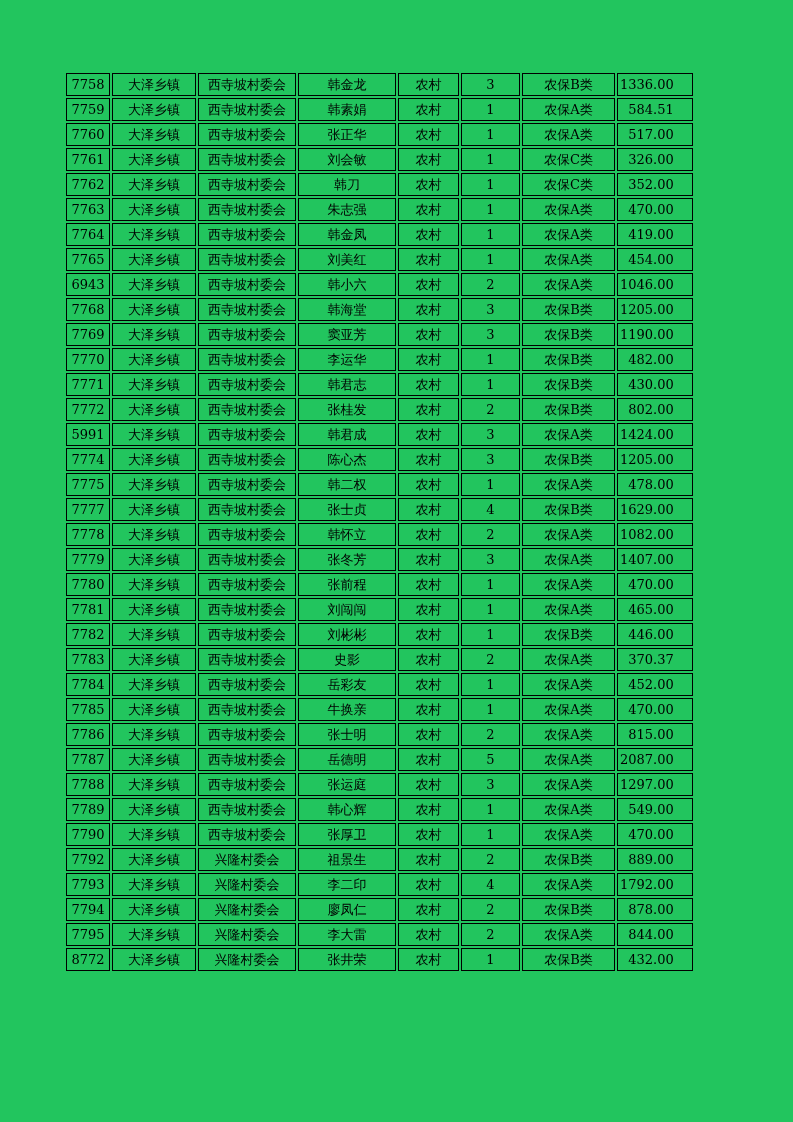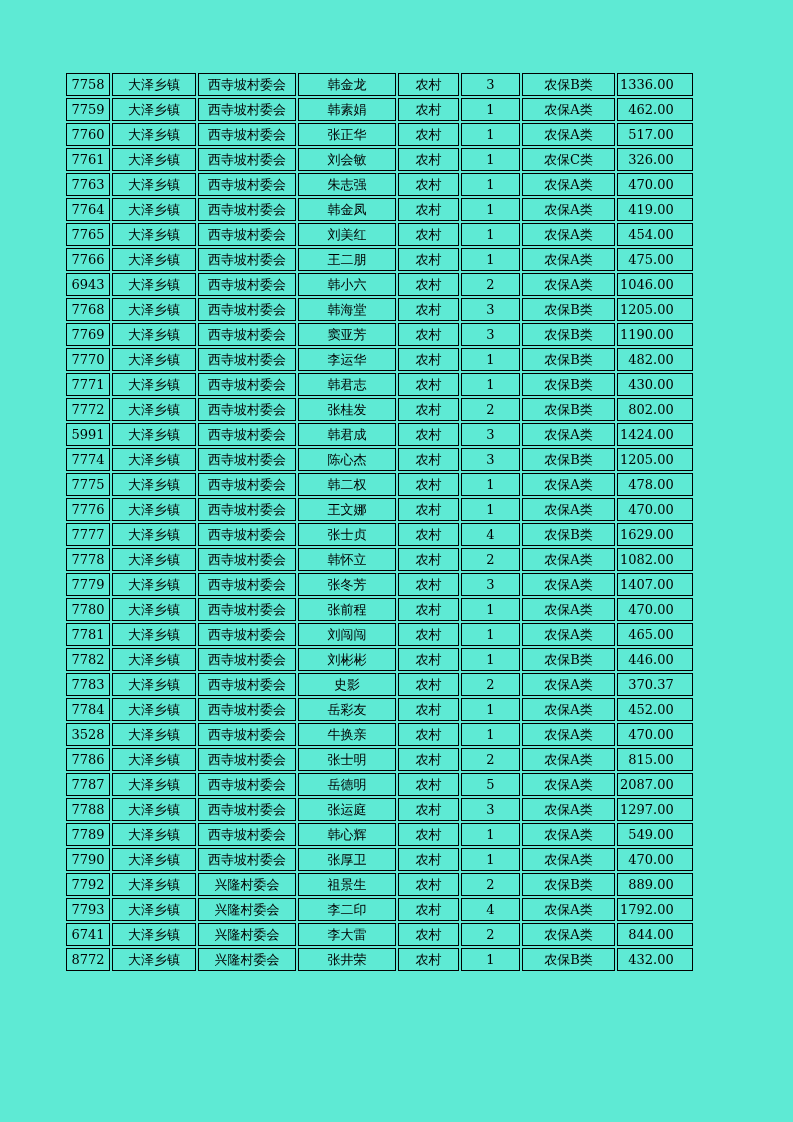--- a/index.html
+++ b/index.html
@@ -1,20 +1,20 @@
 <!DOCTYPE html>
 <html><head>
 <meta charset="utf-8">
 <style>
   html, body { margin: 0; padding: 0; background: #ffffff; }
   .page {
     position: relative;
     width: 793px;
     height: 1122px;
-    background: #5eead4;
+    background: #22c55e;
     overflow: hidden;
   }
   table.records {
     position: absolute;
     left: 64px;
     top: 71px;
     border-collapse: separate;
     border-spacing: 2px;
     table-layout: fixed;
     font-family: "DejaVu Serif", "Liberation Serif", serif;
@@ -70,21 +70,21 @@
           <td class="amount">1336.00</td>
         </tr>
         <tr>
           <td>7759</td>
           <td>大泽乡镇</td>
           <td>西寺坡村委会</td>
           <td>韩素娟</td>
           <td>农村</td>
           <td>1</td>
           <td>农保A类</td>
-          <td class="amount">462.00</td>
+          <td class="amount">584.51</td>
         </tr>
         <tr>
           <td>7760</td>
           <td>大泽乡镇</td>
           <td>西寺坡村委会</td>
           <td>张正华</td>
           <td>农村</td>
           <td>1</td>
           <td>农保A类</td>
           <td class="amount">517.00</td>
@@ -93,20 +93,30 @@
           <td>7761</td>
           <td>大泽乡镇</td>
           <td>西寺坡村委会</td>
           <td>刘会敏</td>
           <td>农村</td>
           <td>1</td>
           <td>农保C类</td>
           <td class="amount">326.00</td>
         </tr>
         <tr>
+          <td>7762</td>
+          <td>大泽乡镇</td>
+          <td>西寺坡村委会</td>
+          <td>韩刀</td>
+          <td>农村</td>
+          <td>1</td>
+          <td>农保C类</td>
+          <td class="amount">352.00</td>
+        </tr>
+        <tr>
           <td>7763</td>
           <td>大泽乡镇</td>
           <td>西寺坡村委会</td>
           <td>朱志强</td>
           <td>农村</td>
           <td>1</td>
           <td>农保A类</td>
           <td class="amount">470.00</td>
         </tr>
         <tr>
@@ -123,30 +133,20 @@
           <td>7765</td>
           <td>大泽乡镇</td>
           <td>西寺坡村委会</td>
           <td>刘美红</td>
           <td>农村</td>
           <td>1</td>
           <td>农保A类</td>
           <td class="amount">454.00</td>
         </tr>
         <tr>
-          <td>7766</td>
-          <td>大泽乡镇</td>
-          <td>西寺坡村委会</td>
-          <td>王二朋</td>
-          <td>农村</td>
-          <td>1</td>
-          <td>农保A类</td>
-          <td class="amount">475.00</td>
-        </tr>
-        <tr>
           <td>6943</td>
           <td>大泽乡镇</td>
           <td>西寺坡村委会</td>
           <td>韩小六</td>
           <td>农村</td>
           <td>2</td>
           <td>农保A类</td>
           <td class="amount">1046.00</td>
         </tr>
         <tr>
@@ -223,70 +223,60 @@
           <td>7775</td>
           <td>大泽乡镇</td>
           <td>西寺坡村委会</td>
           <td>韩二权</td>
           <td>农村</td>
           <td>1</td>
           <td>农保A类</td>
           <td class="amount">478.00</td>
         </tr>
         <tr>
-          <td>7776</td>
-          <td>大泽乡镇</td>
-          <td>西寺坡村委会</td>
-          <td>王文娜</td>
+          <td>7777</td>
+          <td>大泽乡镇</td>
+          <td>西寺坡村委会</td>
+          <td>张士贞</td>
+          <td>农村</td>
+          <td>4</td>
+          <td>农保B类</td>
+          <td class="amount">1629.00</td>
+        </tr>
+        <tr>
+          <td>7778</td>
+          <td>大泽乡镇</td>
+          <td>西寺坡村委会</td>
+          <td>韩怀立</td>
+          <td>农村</td>
+          <td>2</td>
+          <td>农保A类</td>
+          <td class="amount">1082.00</td>
+        </tr>
+        <tr>
+          <td>7779</td>
+          <td>大泽乡镇</td>
+          <td>西寺坡村委会</td>
+          <td>张冬芳</td>
+          <td>农村</td>
+          <td>3</td>
+          <td>农保A类</td>
+          <td class="amount">1407.00</td>
+        </tr>
+        <tr>
+          <td>7780</td>
+          <td>大泽乡镇</td>
+          <td>西寺坡村委会</td>
+          <td>张前程</td>
           <td>农村</td>
           <td>1</td>
           <td>农保A类</td>
           <td class="amount">470.00</td>
         </tr>
         <tr>
-          <td>7777</td>
-          <td>大泽乡镇</td>
-          <td>西寺坡村委会</td>
-          <td>张士贞</td>
-          <td>农村</td>
-          <td>4</td>
-          <td>农保B类</td>
-          <td class="amount">1629.00</td>
-        </tr>
-        <tr>
-          <td>7778</td>
-          <td>大泽乡镇</td>
-          <td>西寺坡村委会</td>
-          <td>韩怀立</td>
-          <td>农村</td>
-          <td>2</td>
-          <td>农保A类</td>
-          <td class="amount">1082.00</td>
-        </tr>
-        <tr>
-          <td>7779</td>
-          <td>大泽乡镇</td>
-          <td>西寺坡村委会</td>
-          <td>张冬芳</td>
-          <td>农村</td>
-          <td>3</td>
-          <td>农保A类</td>
-          <td class="amount">1407.00</td>
-        </tr>
-        <tr>
-          <td>7780</td>
-          <td>大泽乡镇</td>
-          <td>西寺坡村委会</td>
-          <td>张前程</td>
-          <td>农村</td>
-          <td>1</td>
-          <td>农保A类</td>
-          <td class="amount">470.00</td>
-        </tr>
-        <tr>
           <td>7781</td>
           <td>大泽乡镇</td>
           <td>西寺坡村委会</td>
           <td>刘闯闯</td>
           <td>农村</td>
           <td>1</td>
           <td>农保A类</td>
           <td class="amount">465.00</td>
         </tr>
         <tr>
@@ -313,21 +303,21 @@
           <td>7784</td>
           <td>大泽乡镇</td>
           <td>西寺坡村委会</td>
           <td>岳彩友</td>
           <td>农村</td>
           <td>1</td>
           <td>农保A类</td>
           <td class="amount">452.00</td>
         </tr>
         <tr>
-          <td>3528</td>
+          <td>7785</td>
           <td>大泽乡镇</td>
           <td>西寺坡村委会</td>
           <td>牛换亲</td>
           <td>农村</td>
           <td>1</td>
           <td>农保A类</td>
           <td class="amount">470.00</td>
         </tr>
         <tr>
           <td>7786</td>
@@ -393,21 +383,31 @@
           <td>7793</td>
           <td>大泽乡镇</td>
           <td>兴隆村委会</td>
           <td>李二印</td>
           <td>农村</td>
           <td>4</td>
           <td>农保A类</td>
           <td class="amount">1792.00</td>
         </tr>
         <tr>
-          <td>6741</td>
+          <td>7794</td>
+          <td>大泽乡镇</td>
+          <td>兴隆村委会</td>
+          <td>廖凤仁</td>
+          <td>农村</td>
+          <td>2</td>
+          <td>农保B类</td>
+          <td class="amount">878.00</td>
+        </tr>
+        <tr>
+          <td>7795</td>
           <td>大泽乡镇</td>
           <td>兴隆村委会</td>
           <td>李大雷</td>
           <td>农村</td>
           <td>2</td>
           <td>农保A类</td>
           <td class="amount">844.00</td>
         </tr>
         <tr>
           <td>8772</td>

